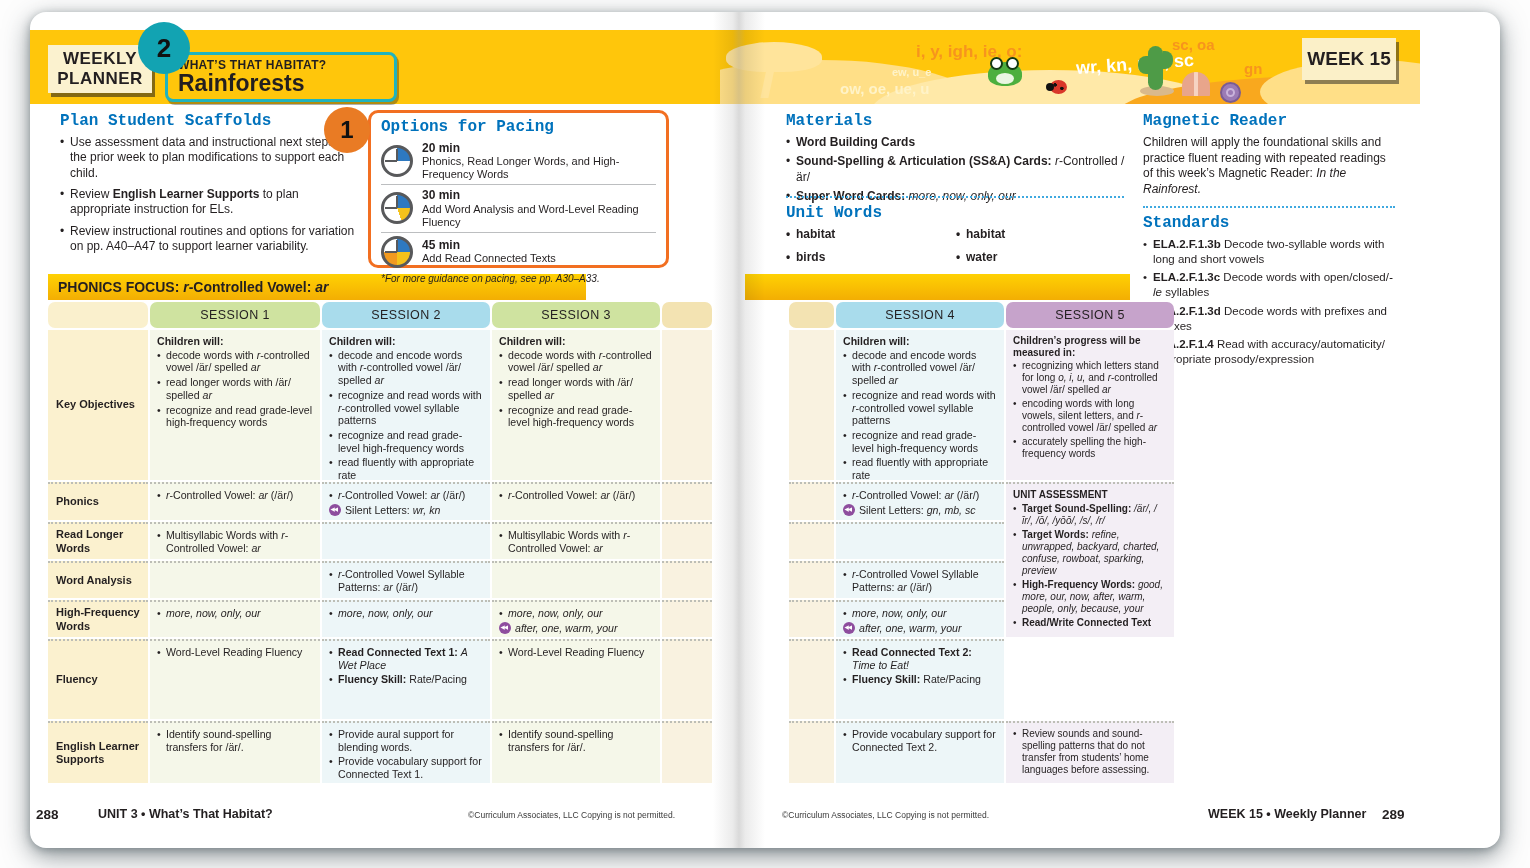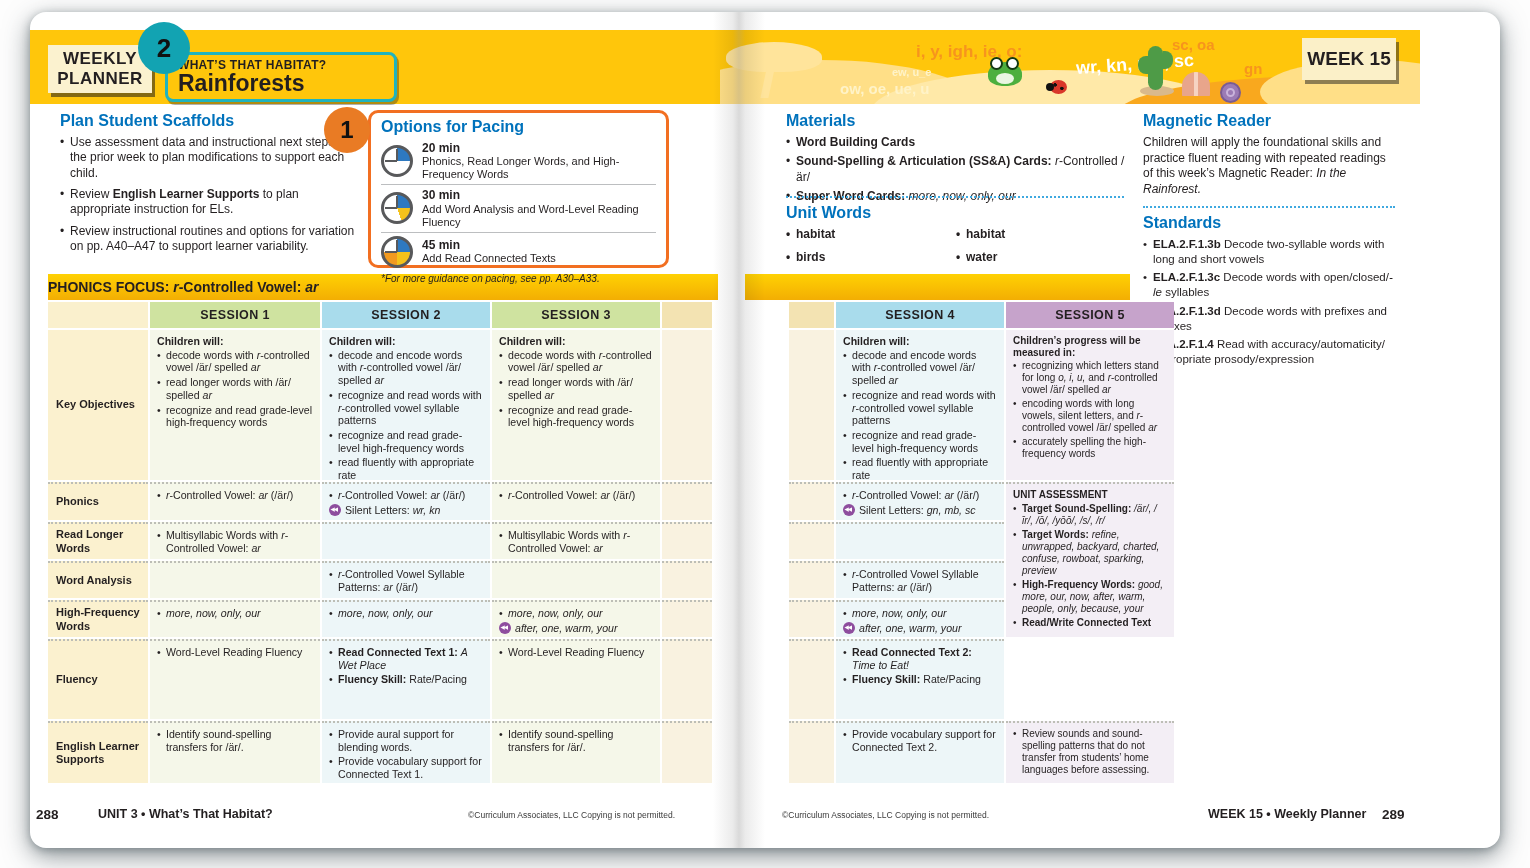--- a/index.html
+++ b/index.html
@@ -48,21 +48,21 @@
     font-weight:bold;color:#111;z-index:20;}
   .badge-2{left:108px;top:10px;width:52px;height:52px;background:#12A3B2;font-size:26px;}
   .badge-1{left:294px;top:95px;width:46px;height:46px;background:#E97B24;font-size:24px;}
   .habitat-box{position:absolute;left:135px;top:40px;width:232px;height:50px;background:#FFC60B;
     border:3px solid #1FB3BE;border-radius:8px;z-index:9;padding:3px 10px;box-sizing:border-box;box-shadow:2px 3px 0 rgba(30,30,30,.35);}
   .habitat-kicker{font-size:12px;font-weight:bold;letter-spacing:.3px;}
   .habitat-title{font-size:23px;font-weight:bold;line-height:1;}
   .week-box{position:absolute;left:1272px;top:26px;width:94px;height:42px;background:#FBF0C8;z-index:10;
     box-shadow:3px 4px 0 rgba(30,30,30,.5);display:flex;align-items:center;justify-content:center;font-weight:bold;font-size:19px;}
   
-  .sec-heading{color:#0072BC;font-weight:bold;font-size:16px;margin:0 0 5px 0;}
+  .sec-heading{color:#0072BC;font-weight:bold;font-size:16px;margin:0 0 5px 0;font-family:Liberation Mono, monospace;}
   .bullets{font-size:12px;line-height:1.28;}
   .bl-item{position:relative;padding-left:10px;margin-bottom:6px;}
   .bl-item::before{content:"\2022";position:absolute;left:0;}
   .scaffolds{position:absolute;left:30px;top:100px;width:302px;}
   .pacing{position:absolute;left:338px;top:98px;width:301px;height:158px;background:#fff;border:3px solid #F26F21;
     border-radius:10px;box-sizing:border-box;padding:5px 10px 4px 10px;z-index:8;}
   .pacing .sec-heading{margin-bottom:2px;}
   .pace-item{display:flex;align-items:center;padding:3px 0;}
   .pace-item + .pace-item{border-top:1px solid #BCBEC0;}
   .clock{flex:0 0 32px;width:32px;height:32px;border:3px solid #58595B;border-radius:50%;position:relative;background:#fff;margin-right:9px;box-sizing:border-box;}
@@ -82,28 +82,28 @@
   .unitwords{position:absolute;left:756px;top:192px;width:340px;}
   .uw-cols{display:flex;}
   .uw-col{width:176px;font-weight:bold;}
   .uw-col .bl-item{margin-bottom:8px;}
   .magreader{position:absolute;left:1113px;top:100px;width:254px;}
   .magreader p{margin:0;font-size:12px;line-height:1.3;}
   .standards{position:absolute;left:1113px;top:202px;width:258px;}
   .standards .bl-item{font-size:11.5px;margin-bottom:4px;}
   
   .focusbar{position:absolute;top:262px;height:26px;background:linear-gradient(#FFD103,#F3AE03);z-index:6;}
-  .focusbar.fb-left{left:18px;width:670px;display:flex;align-items:center;box-sizing:border-box;
+  .focusbar.fb-left{left:18px;width:538px;display:flex;align-items:center;padding-left:10px;box-sizing:border-box;
     font-size:14px;}
   .focusbar.fb-right{left:715px;width:385px;}
   .pgrid{position:absolute;top:290px;display:grid;grid-template-rows:26px 150px 38px 37px 37px 37px 80px 62px;
     column-gap:2px;row-gap:2px;background:#fff;z-index:6;font-size:10.6px;line-height:1.2;}
   .pgrid-left{left:18px;grid-template-columns:100px 170px 168px 168px 50px;}
   .pgrid-right{left:715px;grid-template-columns:45px 168px 168px;padding-left:44px;}
-  .hdr{display:flex;align-items:center;justify-content:center;font-weight:bold;font-size:12.5px;letter-spacing:.4px;}
+  .hdr{display:flex;align-items:center;justify-content:center;font-weight:normal;font-size:12.5px;letter-spacing:.4px;border-radius:7px;}
   .hl{background:#FAF0CD;} .hg{background:#CFE3A0;} .hb{background:#A9DCEC;} .hp{background:#C6A3CB;} .hc{background:#F3E3B2;}
   .lbl{background:#FBF1CF;display:flex;align-items:center;padding:0 6px 0 8px;font-weight:bold;font-size:11px;line-height:1.2;}
   .cell{padding:5px 7px;overflow:hidden;box-sizing:border-box;}
   .cg{background:#F5F7E9;} .cb{background:#EDF6F8;} .cp{background:#F3EEF5;font-size:10px;} .cc{background:#F9F2E0;}
   .dt{border-top:2px dotted #BDBEB6;}
   .intro{font-weight:bold;margin-bottom:1px;}
   .cell .bl-item{margin-bottom:2px;padding-left:9px;}
   .rl{position:relative;padding-left:16px;margin-bottom:2px;}
   .rev{position:absolute;left:0;top:0;width:12px;height:12px;background:#8E4D9E;border-radius:50%;}
   .rev::before{content:"\25C0\25C0";position:absolute;left:1.5px;top:3px;color:#fff;font-size:5.5px;letter-spacing:-1px;line-height:1;}

